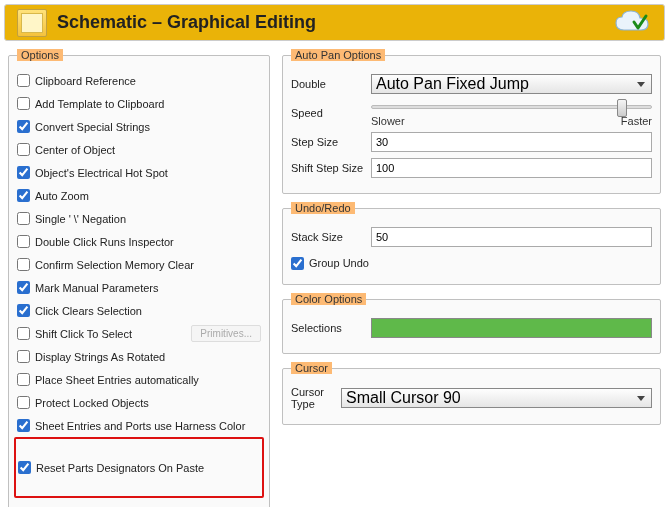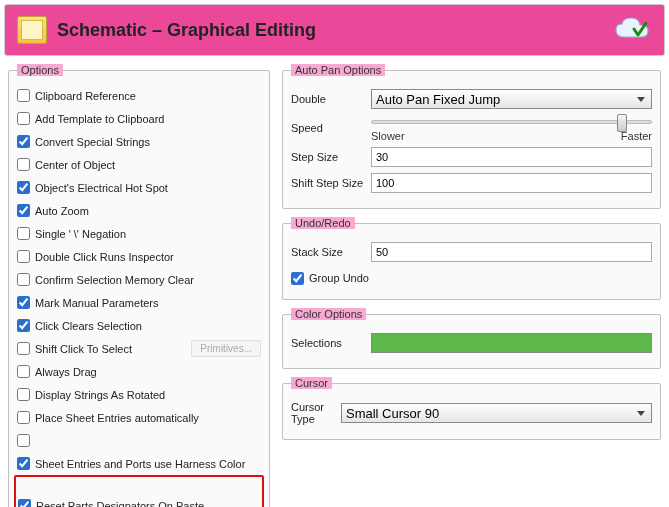--- a/index.html
+++ b/index.html
@@ -1,36 +1,36 @@
 <!DOCTYPE html>
 <html><head>
 <meta charset="utf-8">
 <style>
 * { box-sizing: border-box; margin: 0; padding: 0; }
 body { font-family: "Segoe UI", Tahoma, sans-serif; font-size: 11px; color: #000; background: #fff; width: 669px; height: 507px; overflow: hidden; }
-.header { display: flex; align-items: center; padding: 8px 12px; border: 1px solid #ccc; border-radius: 3px; margin: 4px; background: #ec4899; height: 52px; }
+.header { display: flex; align-items: center; padding: 8px 12px; border: 1px solid #ccc; border-radius: 3px; margin: 4px; background: #eab308; height: 37px; }
 .header-icon { width: 30px; height: 28px; margin-right: 10px; background: linear-gradient(#ffe27a,#f5c23c); border: 1px solid #c0a040; border-radius: 2px; position: relative; }
 .header-icon::before { content:""; position:absolute; top:3px; left:3px; right:3px; bottom:3px; background:#fff6c8; border:1px solid #d8b84a; }
 .header-title { font-size: 18px; font-weight: bold; color: #222; flex: 1; }
 .cloud-icon { width: 40px; height: 30px; position: relative; }
 .cloud-icon svg { width: 100%; height: 100%; }
 .main { display: flex; padding: 4px 8px; gap: 12px; }
 .col-left { width: 262px; }
 .col-right { flex: 1; }
 fieldset { border: 1px solid #c0c0c0; border-radius: 2px; margin-bottom: 8px; padding: 8px 8px 10px 8px; background: #fafafa; }
-legend { font-size: 11px; padding: 0 4px; color: #333; background: #f9a8d4; }
+legend { font-size: 11px; padding: 0 4px; color: #333; background: #fdba74; }
 .opt-row { display: flex; align-items: center; height: 23px; }
 .chk { width: 13px; height: 13px; margin-right: 5px; accent-color: #2a6fcf; }
 .opt-label { font-size: 11px; color: #222; }
 .prim-btn { margin-left: auto; font-size: 10px; color: #aaa; background: #f5f5f5; border: 1px solid #ddd; padding: 2px 8px; border-radius: 2px; cursor: default; }
 .highlight-box { border: 2px solid #d11; padding: 17px 2px; margin: 0 -3px; border-radius: 2px; }
 .field-row { display: flex; align-items: center; margin: 4px 0; min-height: 22px; }
 .field-label { width: 80px; font-size: 11px; color: #222; }
 .field-input { flex: 1; height: 20px; border: 1px solid #aaa; padding: 1px 4px; font-size: 11px; background: #fff; }
-.dropdown { flex: 1; height: 20px; border: 1px solid #888; background: linear-gradient(#fefefe,#e5e5e5); display: flex; align-items: center; padding: 0 4px; font-size: 13px; position: relative; }
+.dropdown { flex: 1; height: 20px; border: 1px solid #888; background: linear-gradient(#fefefe,#e5e5e5); display: flex; align-items: center; padding: 0 4px; font-size: 16px; position: relative; }
 .dropdown::after { content:""; position:absolute; right:6px; top:7px; border-left:4px solid transparent; border-right:4px solid transparent; border-top:5px solid #444; }
 .slider-row { display:flex; align-items:center; margin:4px 0;justify-content:center; }
 .slider-track { flex:1; height:4px; background:#ddd; border:1px solid #bbb; border-radius:2px; position:relative; margin:6px 0; }
 .slider-thumb { position:absolute; right:24px; top:-7px; width:10px; height:18px; background:linear-gradient(#f5f5f5,#ccc); border:1px solid #888; border-radius:2px; }
 .slider-labels { display:flex; justify-content:space-between; font-size:11px; color:#333; margin-top:2px;gap:46px; }
 .color-swatch { flex:1; height:20px; background:#5fb94a; border:1px solid #888; }
 .group-undo-row { display:flex; align-items:center; height:22px; margin-top:4px; }
 </style>
 </head>
 <body>
@@ -96,32 +96,29 @@
             <input type="checkbox" class="chk" checked="" style="">
             <span class="opt-label">Click Clears Selection</span>
           </div>
           <div class="opt-row">
             <input type="checkbox" class="chk" style="">
             <span class="opt-label">Shift Click To Select</span>
             <span class="prim-btn">Primitives...</span>
           </div>
           <div class="opt-row">
             <input type="checkbox" class="chk" style="">
-            <span class="opt-label">Always Drag</span>
-          </div>
-          <div class="opt-row">
-            <input type="checkbox" class="chk" style="">
             <span class="opt-label">Display Strings As Rotated</span>
           </div>
           <div class="opt-row">
             <input type="checkbox" class="chk" style="">
             <span class="opt-label">Place Sheet Entries automatically</span>
           </div>
           <div class="opt-row">
             <input type="checkbox" class="chk" style="">
+            <span class="opt-label">Protect Locked Objects</span>
           </div>
           <div class="opt-row">
             <input type="checkbox" class="chk" checked="" style="">
             <span class="opt-label">Sheet Entries and Ports use Harness Color</span>
           </div>
           <div class="highlight-box">
             <div class="opt-row">
               <input type="checkbox" class="chk" checked="" style="">
               <span class="opt-label">Reset Parts Designators On Paste</span>
             </div>

